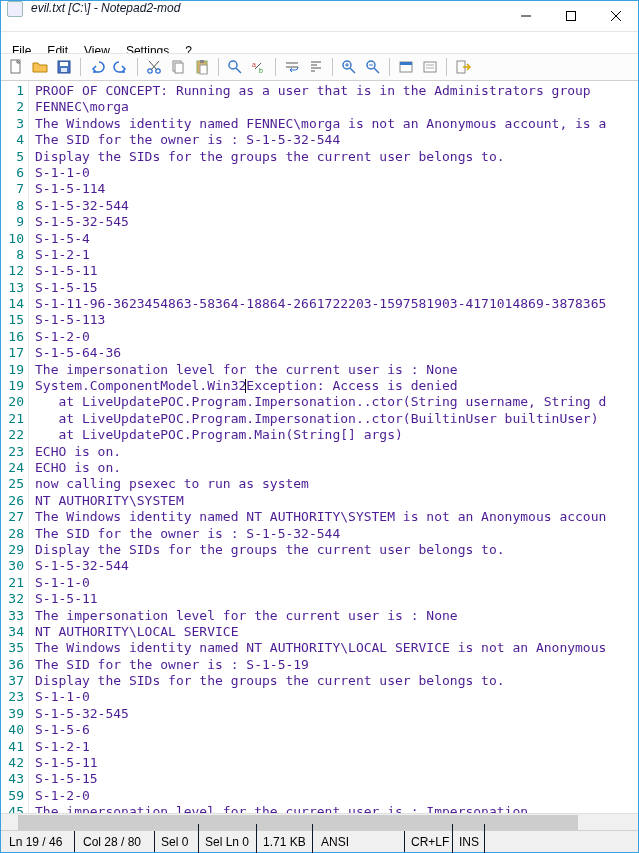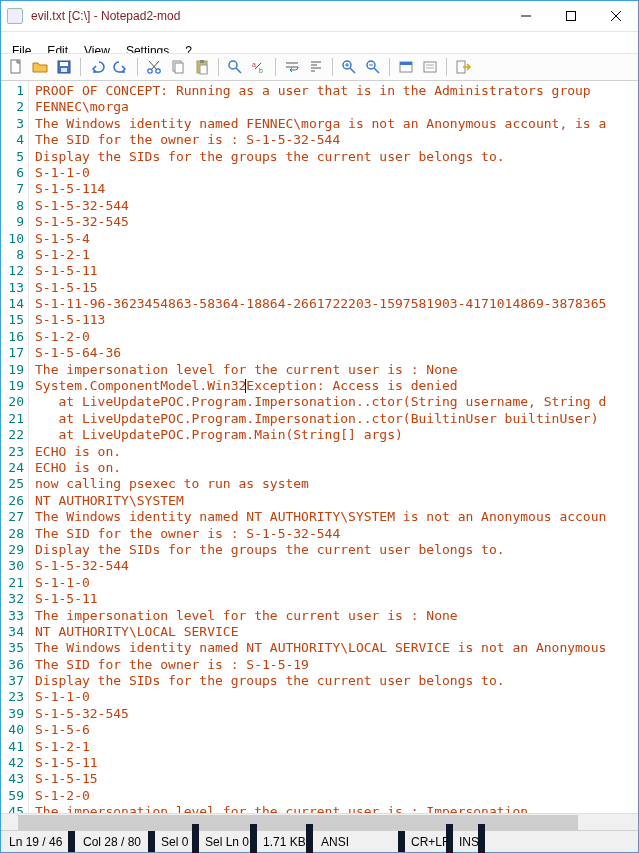--- a/index.html
+++ b/index.html
@@ -1,39 +1,39 @@
 <!DOCTYPE html>
 <html><head>
 <meta charset="utf-8">
 <style>
   * { box-sizing: border-box; margin: 0; padding: 0; }
   html, body { width: 639px; height: 853px; font-family: "Segoe UI", Tahoma, sans-serif; font-size: 12px; overflow: hidden; background: #fff; }
   .window { width: 639px; height: 853px; display: flex; flex-direction: column; border: 1px solid #3aa0e0; }
-  .titlebar { height: 30px; background: #fff; display: flex; align-items: center; color: #7f1d1d; }
+  .titlebar { height: 30px; background: #fff; display: flex; color: #0f172a; font-style: italic; }
   .titlebar .app-icon { width: 16px; height: 16px; margin: 0 6px; background: #eef; border: 1px solid #9bb; border-radius: 2px; }
   .titlebar .title { flex: 1; padding-left: 2px; font-size: 12px; }
   .winbtns { display: flex; height: 100%; }
   .winbtn { width: 45px; height: 100%; display: flex; align-items: center; justify-content: center; }
   .winbtn svg { width: 10px; height: 10px; }
   .winbtn.close { background: #fff; }
   .menubar { height: 22px; display: flex; align-items: center; padding: 0 4px; gap: 2px; background: #fff; border-top: 1px solid #e6e6e6; }
   .menubar span { padding: 2px 7px; margin-top: 16px; }
   .menubar span u { text-decoration: underline; }
   .toolbar { height: 28px; display: flex; align-items: center; padding: 0 4px; gap: 2px; background: #fcfcfc; border-top: 1px solid #e6e6e6; border-bottom: 1px solid #d0d0d0; }
   .tbtn { width: 22px; height: 22px; display: flex; align-items: center; justify-content: center; border-radius: 2px; }
   .tbtn svg { width: 16px; height: 16px; }
   .tsep { width: 1px; height: 18px; background: #c8c8c8; margin: 0 3px; }
   .editor { flex: 1; display: flex; overflow: hidden; background: #fff; position: relative; }
   .gutter { width: 28px; background: #fff; text-align: right; padding: 2px 4px 2px 0; font-family: Consolas, monospace; font-size: 13px; line-height: 16.4px; color: #008080; border-right: 1px solid #e8e8e8; }
-  .content { flex: 1; padding: 2px 0 2px 6px; font-family: Consolas, monospace; font-size: 13px; line-height: 16.4px; white-space: pre; overflow: hidden; color: #c2410c; }
+  .content { flex: 1; padding: 2px 0 2px 6px; font-family: Consolas, monospace; font-size: 13px; line-height: 16.4px; white-space: pre; overflow: hidden; color: #4c1d95; }
   .line { height: 16.4px; }
   .hscroll-track { height: 17px; background: #f0f0f0; border-top: 1px solid #e0e0e0; display:flex; align-items:center; }
   .hscroll-thumb { height: 15px; background: #cdcdcd; width: 560px; margin-left: 17px; }
   .statusbar { height: 22px; background: #f0f0f0; display: flex; align-items: center; font-size: 12px; border-top: 1px solid #d0d0d0; }
-  .statusbar .cell { padding: 0 8px; height: 100%; display: flex; align-items: center; border-right: 7px solid #0f172a; white-space: nowrap; }
+  .statusbar .cell { padding: 0 8px; height: 100%; display: flex; align-items: center; border-right: 1px solid #0f172a; white-space: nowrap; }
   .statusbar .cell.narrow { padding: 18px 6px; }
   .caret { display:inline-block; width:1px; height:14px; background:#000; vertical-align: text-bottom; margin-left:-1px; }
 </style>
 </head>
 <body>
 
 <div class="window">
 
   <div class="titlebar">
     <div class="app-icon"></div>

